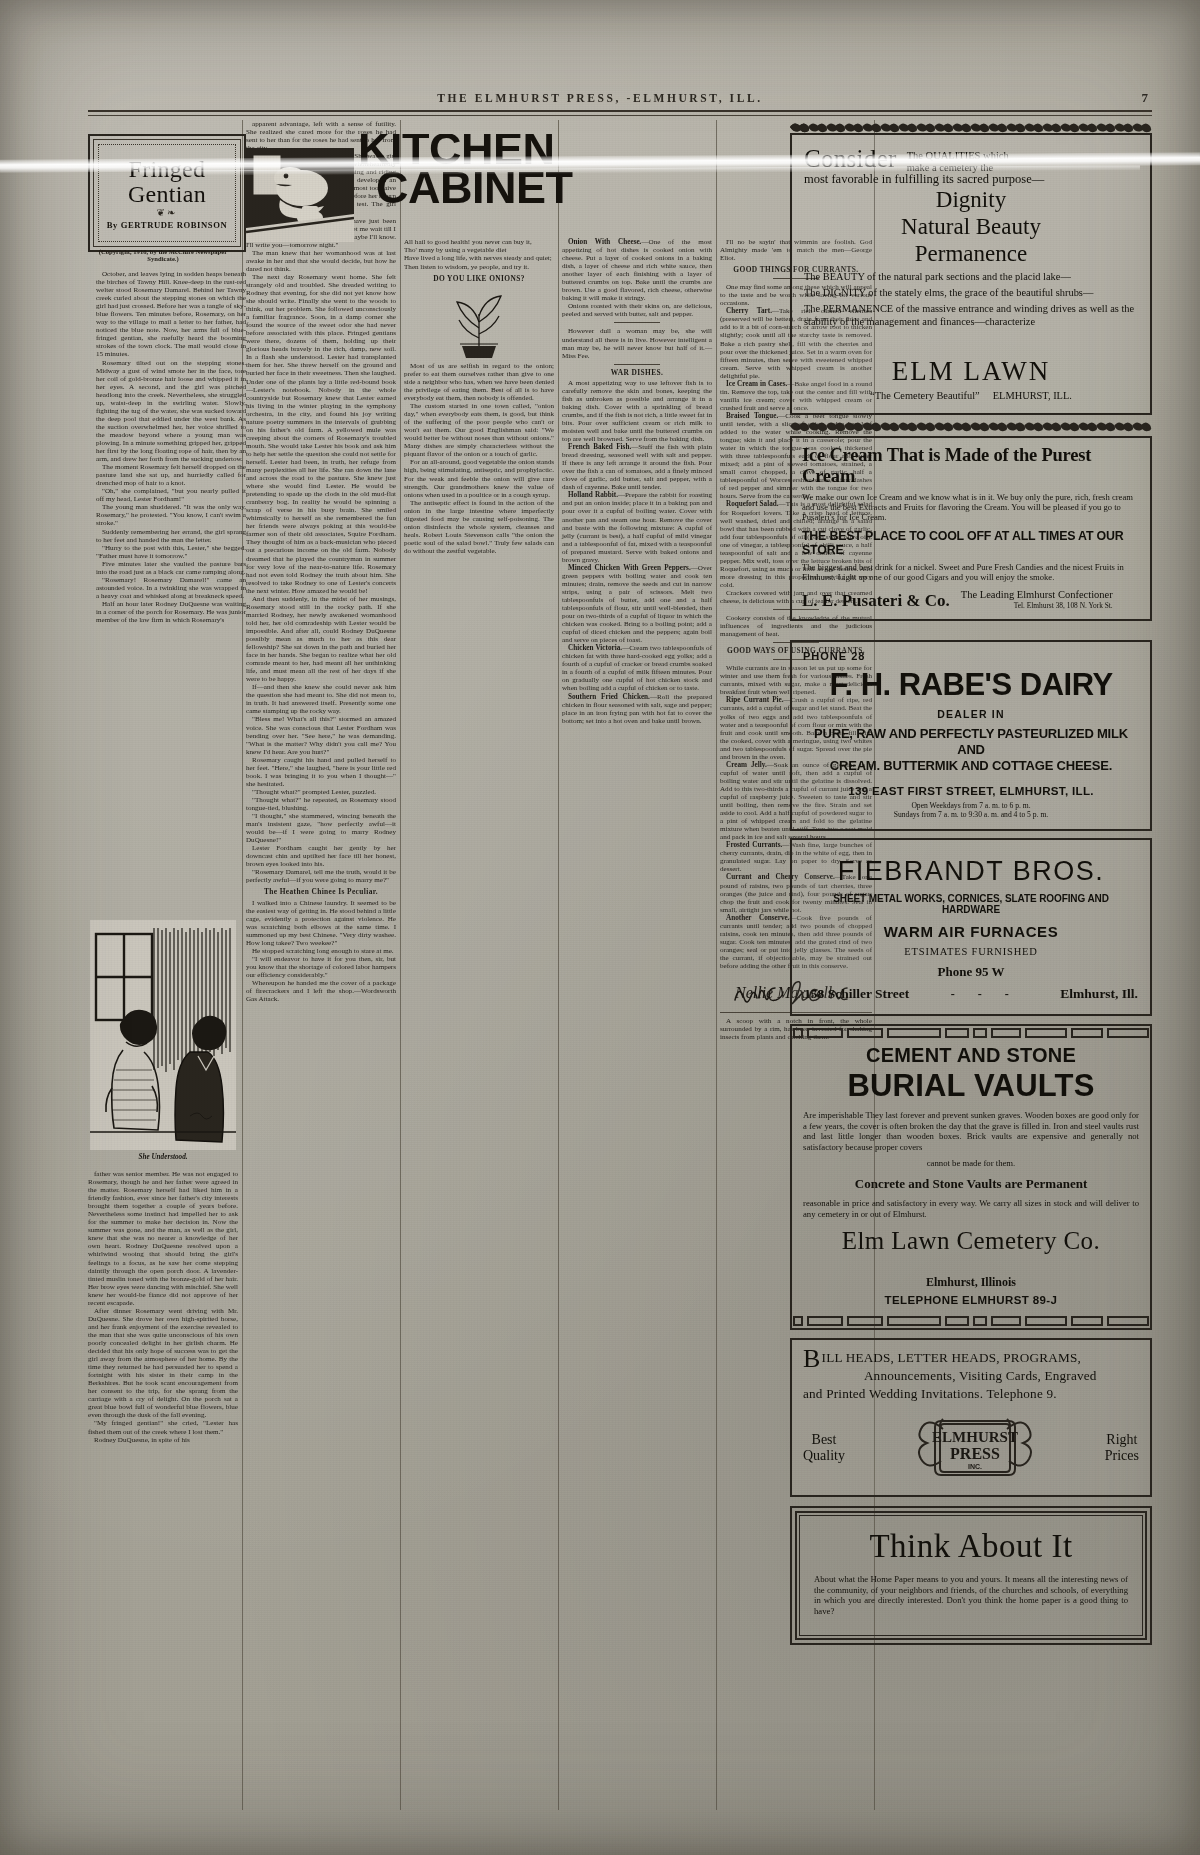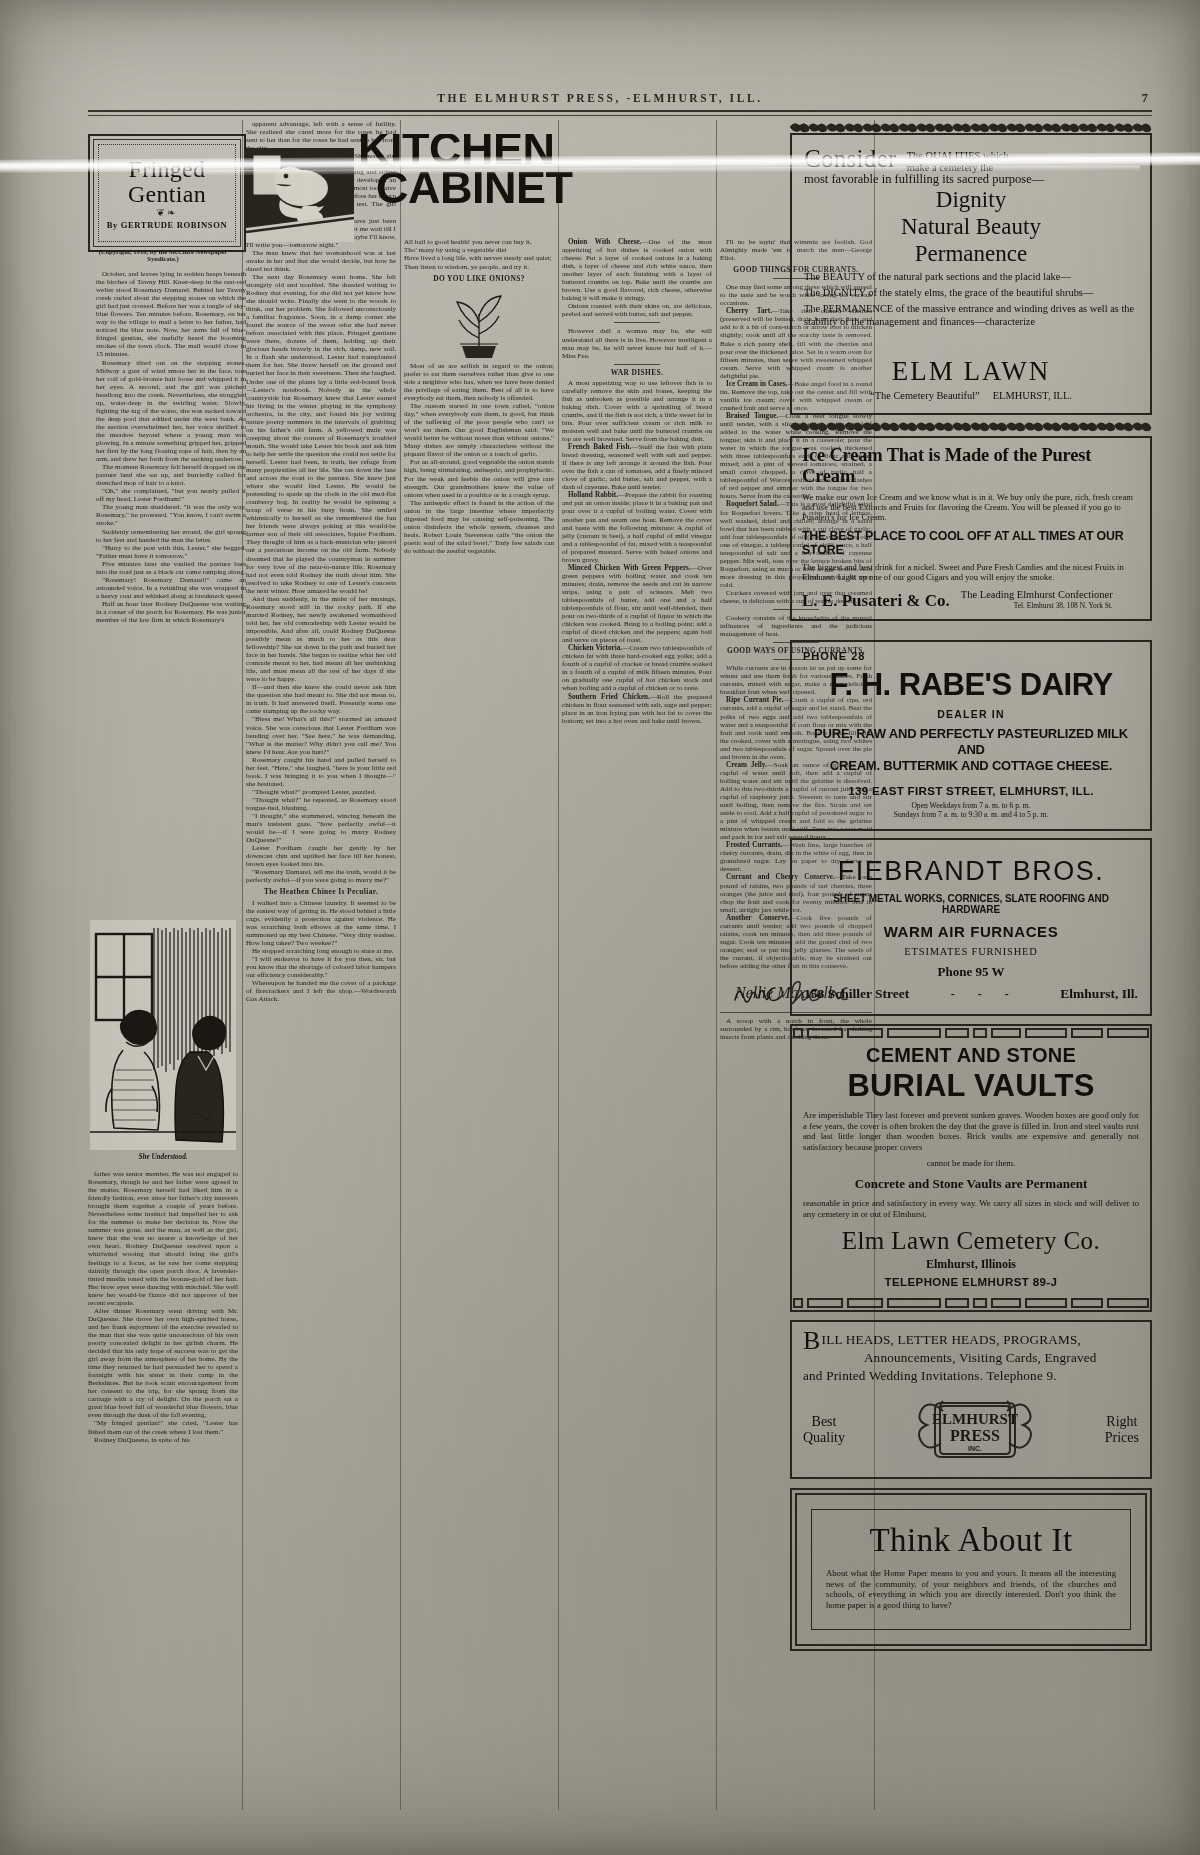--- a/index.html
+++ b/index.html
@@ -169,33 +169,33 @@
   
   .vaultframe{border:2px solid #2a2620;padding:0;}
   .brickbar{height:14px;display:block;width:100%;}
   .vault-pad{padding:4px 11px 6px;}
   .v-cem{font-family:"Liberation Sans",sans-serif;font-weight:700;font-size:20px;text-align:center;letter-spacing:.2px;}
   .v-bur{font-family:"Liberation Sans",sans-serif;font-weight:700;font-size:31px;text-align:center;letter-spacing:.2px;margin-top:1px;}
   .v-body{font-size:8.7px;line-height:10.4px;margin-top:6px;text-align:justify;}
   .v-body.ctr{text-align:center;}
   .v-mid{font-family:"Liberation Serif",serif;font-weight:700;font-size:13px;text-align:center;margin:8px 0 6px;}
   .v-elm{font-family:"Liberation Serif",serif;font-size:25px;text-align:center;letter-spacing:.4px;margin-top:8px;}
-  .v-city{font-family:"Liberation Serif",serif;font-weight:700;font-size:12px;text-align:center;margin-top:2px;}
+  .v-city{font-family:"Liberation Serif",serif;font-weight:700;font-size:12px;text-align:center;margin-top:20px;}
   .v-tel{font-family:"Liberation Sans",sans-serif;font-weight:700;font-size:11.5px;text-align:center;margin:4px 0 2px;letter-spacing:.4px;}
 
   
   .bh{font-size:13.2px;line-height:18px;letter-spacing:.2px;}
   .bh .drop{font-size:26px;line-height:20px;float:left;padding-right:1px;}
   .bh-row{display:flex;align-items:center;justify-content:space-between;margin-top:8px;}
   .bq{font-family:"Liberation Serif",serif;font-size:14px;line-height:16px;text-align:center;}
   .logo{width:128px;height:74px;}
 
   
   .think-outer{border:2px solid #2a2620;padding:3px;}
-  .think-mid{border:2px solid #2a2620;padding:14px;}
+  .think-mid{border:2px solid #2a2620;padding:2px;}
   .think-in{border:1px solid #2a2620;padding:12px 14px 18px;}
   .think-h{font-family:"Liberation Serif",serif;font-size:33px;text-align:center;letter-spacing:.5px;}
   .think-b{font-size:8.7px;line-height:10.6px;margin-top:9px;text-align:justify;}
   b{font-weight:700;}
 </style>
 </head>
 <body>
 
 <div id="page">
 

